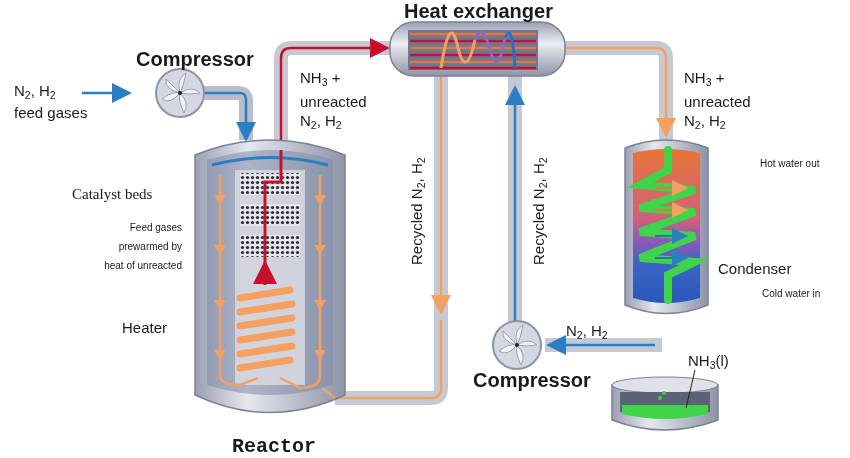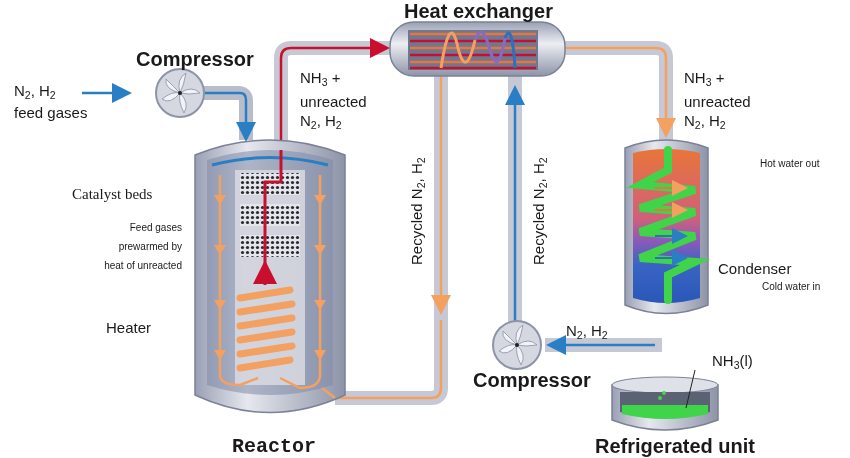--- a/index.html
+++ b/index.html
@@ -199,38 +199,37 @@
   <span>unreacted</span><br>
   <span>N</span><sub>2</sub><span>, H</span><sub>2</sub>
 </div>
 
 <div class="lbl mid" style="left:72px;top:186px;font-family:Liberation Serif, serif;">Catalyst beds</div>
 <div class="lbl small" style="right:668px;top:218px;text-align:right;">
   <span>Feed gases</span><br>
   <span>prewarmed by</span><br>
   <span>heat of unreacted</span>
 </div>
-<div class="lbl mid" style="left:106px;top:319px;">Heater</div>
+<div class="lbl mid" style="left:122px;top:319px;">Heater</div>
 <div class="lbl bold big" style="left:232px;top:437px;font-family:Liberation Mono, monospace;">Reactor</div>
 
 <div class="lbl mid rot" style="left:408px;top:265px;">
   <span>Recycled N</span><sub>2</sub><span>, H</span><sub>2</sub>
 </div>
 <div class="lbl mid rot" style="left:530px;top:265px;">
   <span>Recycled N</span><sub>2</sub><span>, H</span><sub>2</sub>
 </div>
 
 <div class="lbl small" style="left:760px;top:154px;">Hot water out</div>
 <div class="lbl mid" style="left:718px;top:224px;margin-top:36px;">Condenser</div>
-<div class="lbl small" style="left:762px;top:277px;">Cold water in</div>
+<div class="lbl small" style="left:762px;top:284px;">Cold water in</div>
 
 <div class="lbl mid" style="left:566px;top:322px;">
   <span>N</span><sub>2</sub><span>, H</span><sub>2</sub>
 </div>
 
 <div class="lbl bold big" style="left:473px;top:371px;">Compressor</div>
 
-<div class="lbl mid" style="left:712px;top:352px;">
+<div class="lbl mid" style="left:688px;top:352px;">
   <span>NH</span><sub>3</sub><span>(l)</span>
 </div>
 
-<div class="lbl bold big" style="left:595px;top:437px;">Refrigerated unit</div>
 </div>
 
 </body></html>

